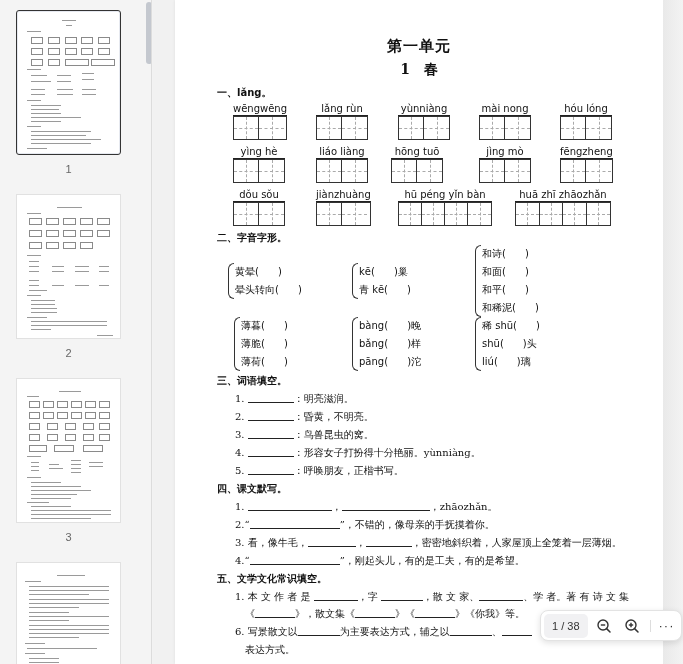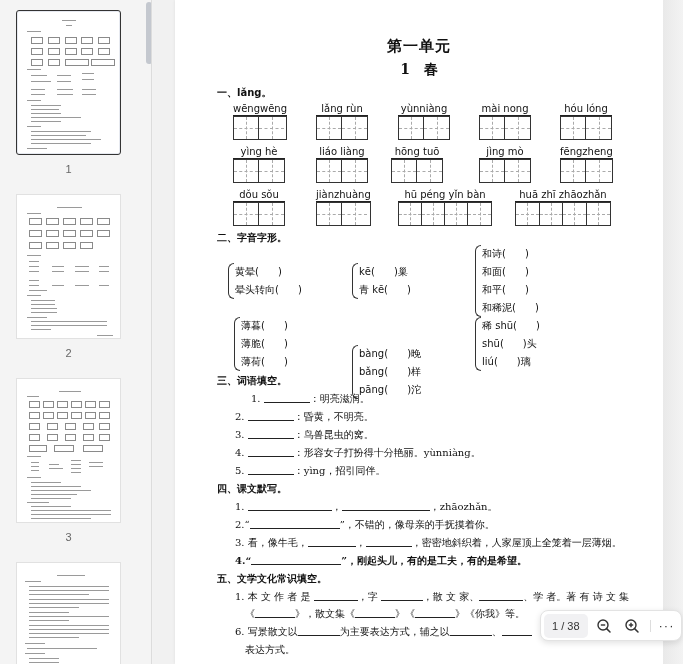--- a/index.html
+++ b/index.html
@@ -366,47 +366,47 @@
         <div class="row">和面(      )</div>
         <div class="row">和平(      )</div>
         <div class="row">和稀泥(      )</div>
       </div>
       <div class="brace-group" style="left:66px;top:317px;">
           <div class="brace"></div>
         <div class="row">薄暮(      )</div>
         <div class="row">薄脆(      )</div>
         <div class="row">薄荷(      )</div>
       </div>
-      <div class="brace-group" style="left:184px;top:317px;margin-top:28px;">
+      <div class="brace-group" style="left:184px;top:317px;">
           <div class="brace"></div>
         <div class="row">bàng(      )晚</div>
         <div class="row">bǎng(      )样</div>
         <div class="row">pāng(      )沱</div>
       </div>
       <div class="brace-group" style="left:307px;top:317px;">
           <div class="brace"></div>
         <div class="row">稀 shū(      )</div>
         <div class="row">shū(      )头</div>
         <div class="row">liú(      )璃</div>
       </div>
 
       <div class="sec" style="top:374px;">三、词语填空。</div>
 
-      <div class="fill-row" style="top:392px;margin-left:16px;"><span>1.</span> <span class="blank" style="width:46px"></span><span>：明亮滋润。</span></div>
+      <div class="fill-row" style="top:392px;"><span>1.</span> <span class="blank" style="width:46px"></span><span>：明亮滋润。</span></div>
       <div class="fill-row" style="top:410px;"><span>2.</span> <span class="blank" style="width:46px"></span><span>：昏黄，不明亮。</span></div>
       <div class="fill-row" style="top:428px;"><span>3.</span> <span class="blank" style="width:46px"></span><span>：鸟兽昆虫的窝。</span></div>
       <div class="fill-row" style="top:446px;"><span>4.</span> <span class="blank" style="width:46px"></span><span>：形容女子打扮得十分艳丽。yùnniàng。</span></div>
-      <div class="fill-row" style="top:464px;"><span>5.</span> <span class="blank" style="width:46px"></span><span>：yìng，招引同伴。</span></div>
+      <div class="fill-row" style="top:464px;"><span>5.</span> <span class="blank" style="width:46px"></span><span>：呼唤朋友，正楷书写。</span></div>
 
       <div class="sec" style="top:482px;">四、课文默写。</div>
 
       <div class="fill-row" style="top:500px;"><span>1.</span> <span class="blank" style="width:84px"></span><span>，</span><span class="blank" style="width:88px"></span><span>，zhāozhǎn。</span></div>
       <div class="fill-row" style="top:518px;"><span>2.“</span><span class="blank" style="width:90px"></span><span>”，不错的，像母亲的手抚摸着你。</span></div>
       <div class="fill-row" style="top:536px;"><span>3. 看，像牛毛，</span><span class="blank" style="width:48px"></span><span>，</span><span class="blank" style="width:46px"></span><span>，密密地斜织着，人家屋顶上全笼着一层薄烟。</span></div>
-      <div class="fill-row" style="top:554px;font-weight:bold;"><span>4.“</span><span class="blank" style="width:90px"></span><span>”，刚起头儿，有的是工夫，有的是希望。</span></div>
+      <div class="fill-row" style="top:554px;"><span>4.“</span><span class="blank" style="width:90px"></span><span>”，刚起头儿，有的是工夫，有的是希望。</span></div>
 
       <div class="sec" style="top:572px;">五、文学文化常识填空。</div>
 
       <div class="fill-row" style="top:590px;"><span>1. 本 文 作 者 是</span> <span class="blank" style="width:44px"></span><span>，字</span> <span class="blank" style="width:42px"></span><span>，散 文 家、</span><span class="blank" style="width:44px"></span><span>、学 者。著 有 诗 文 集</span></div>
       <div class="fill-row" style="top:607px;left:70px;"><span>《</span><span class="blank" style="width:40px"></span><span>》，散文集《</span><span class="blank" style="width:40px"></span><span>》《</span><span class="blank" style="width:40px"></span><span>》《你我》等。</span></div>
       <div class="fill-row" style="top:625px;"><span>6. 写景散文以</span><span class="blank" style="width:42px"></span><span>为主要表达方式，辅之以</span><span class="blank" style="width:42px"></span><span>、</span><span class="blank" style="width:30px"></span></div>
       <div class="fill-row" style="top:643px;left:70px;"><span>表达方式。</span></div>
     </div>
   </div>
   <div class="page-shadow-r"></div>

